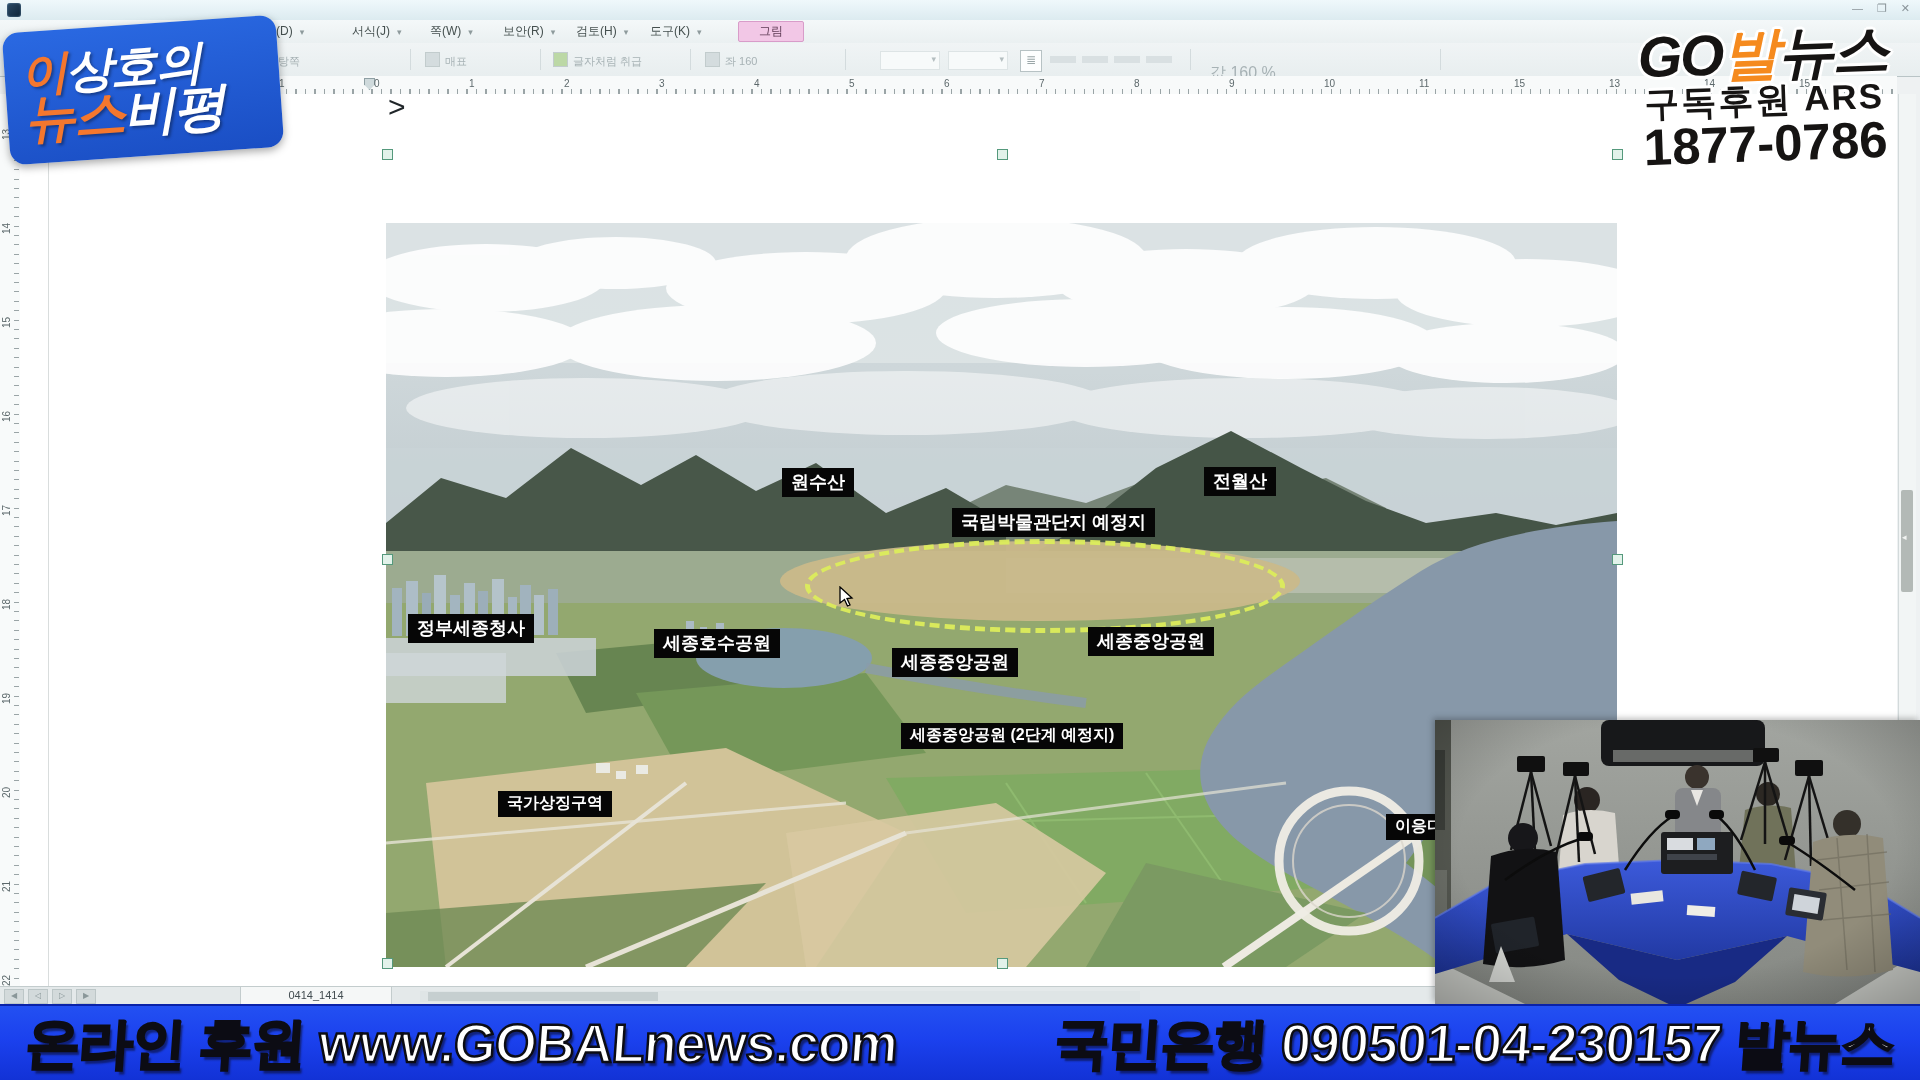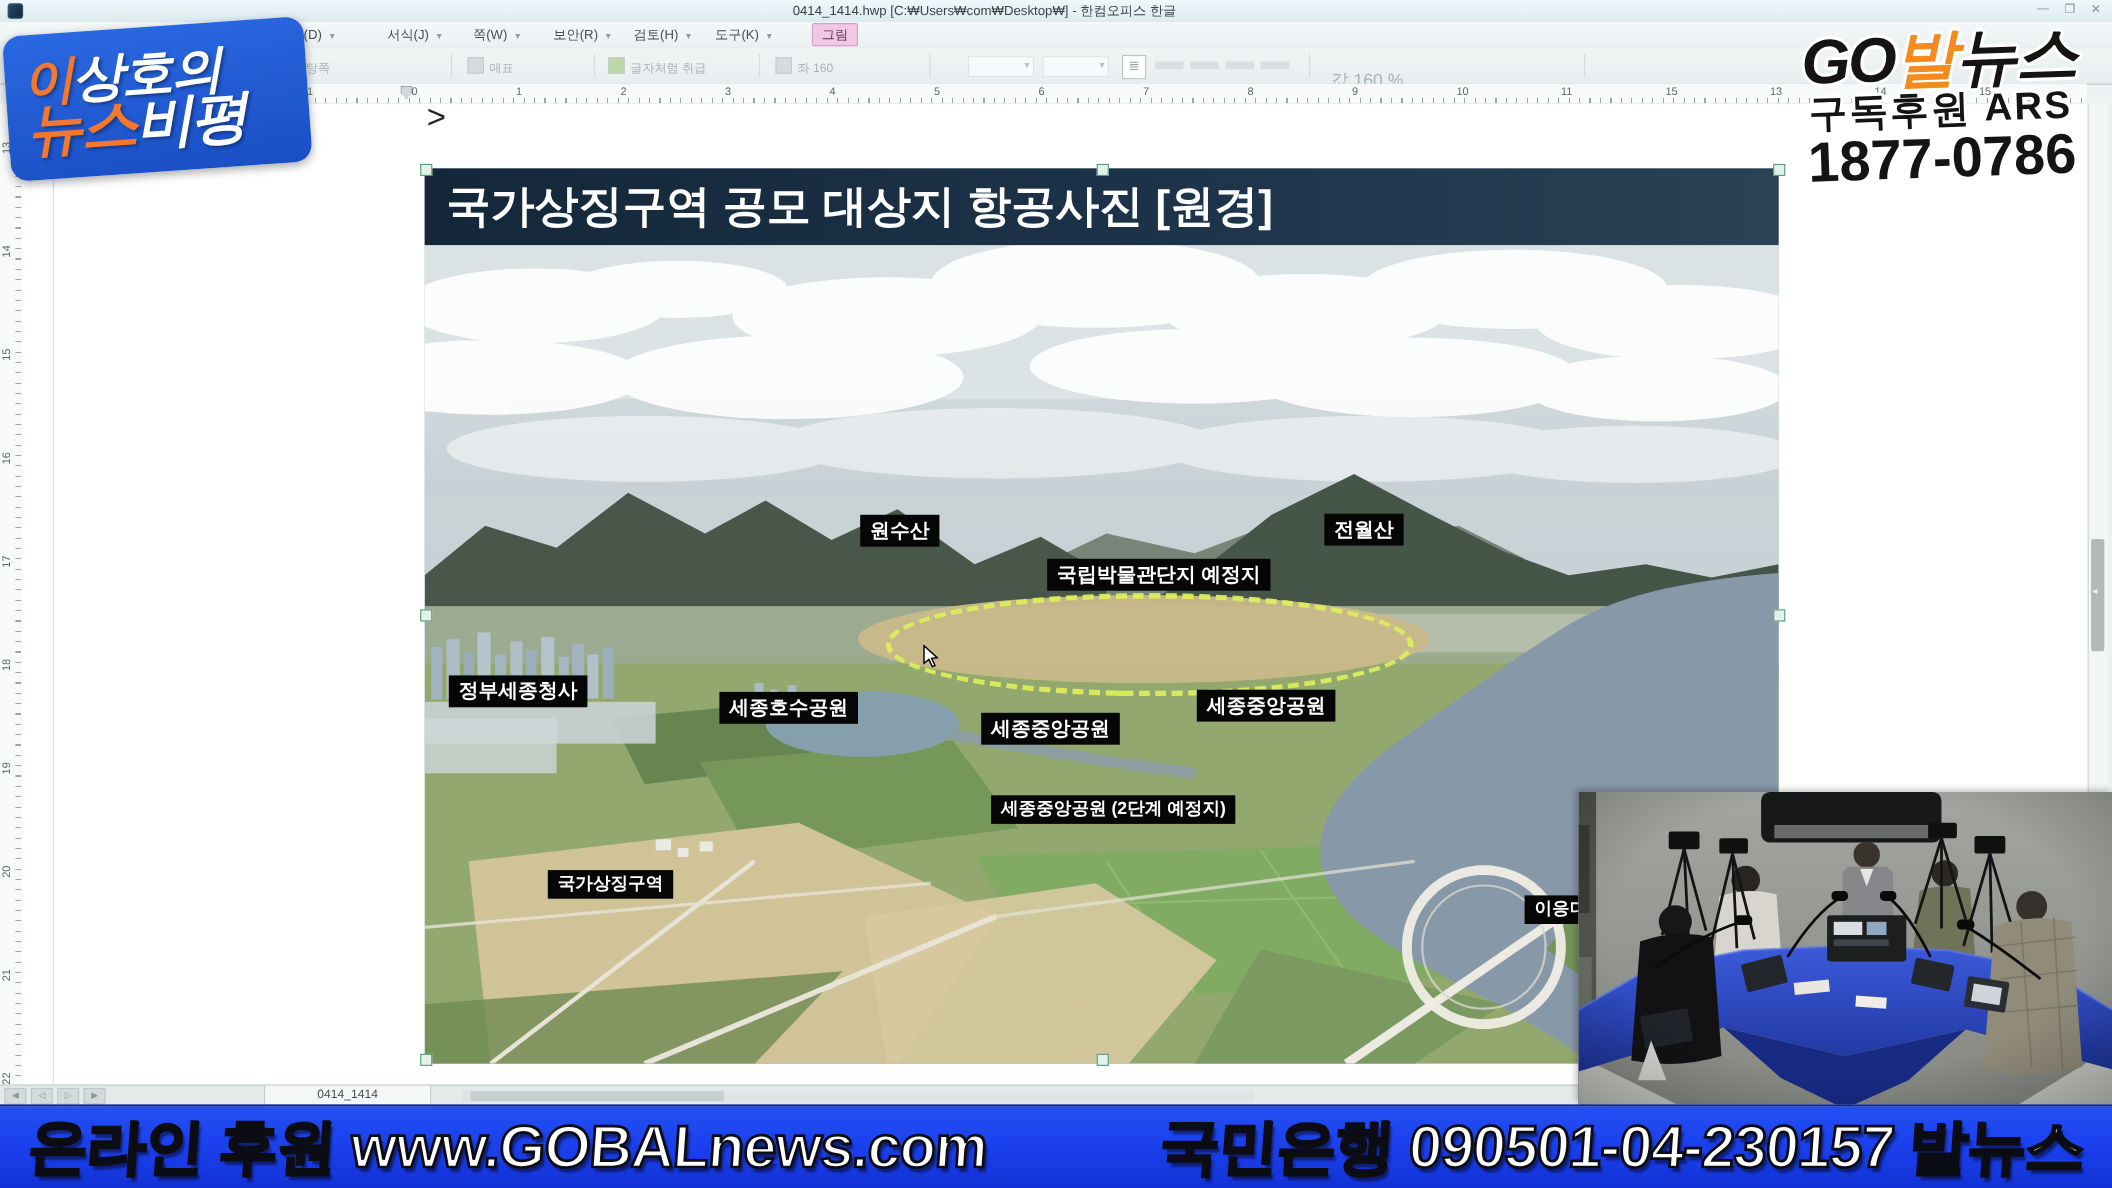--- a/index.html
+++ b/index.html
@@ -14,21 +14,21 @@
   .appicon{position:absolute;left:7px;top:3px;width:14px;height:14px;border-radius:3px;
     background:linear-gradient(135deg,#2b4a66,#0f2538);box-shadow:inset 0 0 2px #6b90ad;}
   .winbtns{position:absolute;right:10px;top:2px;display:flex;gap:14px;color:#8a9499;font-size:11px;}
   .winbtns span{cursor:default;}
 
   .menubar{position:absolute;left:0;top:20px;width:1920px;height:23px;
     background:linear-gradient(180deg,#f4f8f9,#eaf0f1);border-bottom:1px solid #ccd7d9;}
   .menu-item{position:absolute;top:3px;font-size:12px;color:#45504f;white-space:nowrap;}
   .menu-item .mi-arrow{font-size:9px;color:#8e9a9c;margin-left:7px;}
   .menu-item.hl{background:#f2c7e6;border:1px solid #d89cc9;border-radius:2px;
-    padding:1px 8px;top:1px;color:#5d3a54;text-align:center;}
+    padding:1px 20px;top:1px;color:#5d3a54;text-align:center;}
 
   .toolbar{position:absolute;left:0;top:43px;width:1920px;height:33px;
     background:linear-gradient(180deg,#f0f4f5,#e8eeef);border-bottom:1px solid #b9c4c6;}
   .tb-group{position:absolute;top:9px;font-size:11px;color:#a7b2b5;white-space:nowrap;}
   .tb-ic{display:inline-block;width:13px;height:13px;background:#d4dcde;border:1px solid #c2cccd;
     vertical-align:-2px;margin-right:5px;}
   .tb-ic-green{background:#bcd8a6;}
   .tb-sep{position:absolute;top:6px;width:1px;height:21px;background:#d3dbdd;}
   .tb-combo{position:absolute;top:8px;width:58px;height:17px;background:#f7fafa;
     border:1px solid #dde4e5;}
@@ -125,21 +125,20 @@
     -webkit-text-stroke:2.5px #0c0c14;transform:skewX(-4deg);
     text-shadow:3px 4px 2px rgba(10,10,30,.55);letter-spacing:-1px;line-height:76px;}
 </style>
 </head>
 <body>
 
 <div id="app">
 
   <div class="titlebar">
     <div class="appicon"></div>
-    <div class="titletext">0414_1414.hwp [C:₩Users₩com₩Desktop₩] - 한컴오피스 한글</div>
     <div class="winbtns">
       <span>—</span>
       <span>❐</span>
       <span>✕</span>
     </div>
   </div>
 
   <div class="menubar" id="menubar">
       <span class="menu-item" style="left: 252px;">입력(D)<span class="mi-arrow">▾</span></span>
       <span class="menu-item" style="left: 352px;">서식(J)<span class="mi-arrow">▾</span></span>
@@ -205,21 +204,20 @@
       <span class="vr-num" style="top: 693px;">20</span>
       <span class="vr-num" style="top: 787px;">21</span>
       <span class="vr-num" style="top: 881px;">22</span>
     </div>
 
   <div class="docarea"></div>
   <div class="pageline"></div>
   <div class="caret-char">&gt;</div>
 
   <div class="photo">
-    <div class="photo-title">국가상징구역 공모 대상지 항공사진 [원경]</div>
     <div class="photo-body">
       <svg width="1231" height="744" viewBox="0 0 1231 744">
         <defs>
           <linearGradient id="sky" x1="0" y1="0" x2="0" y2="1">
             <stop offset="0" stop-color="#c9d2d7"></stop>
               <stop offset=".45" stop-color="#ccd5d8"></stop>
             <stop offset="1" stop-color="#bcc7cb"></stop>
           </linearGradient>
         </defs>
         <rect x="0" y="0" width="1231" height="330" fill="url(#sky)"></rect>

